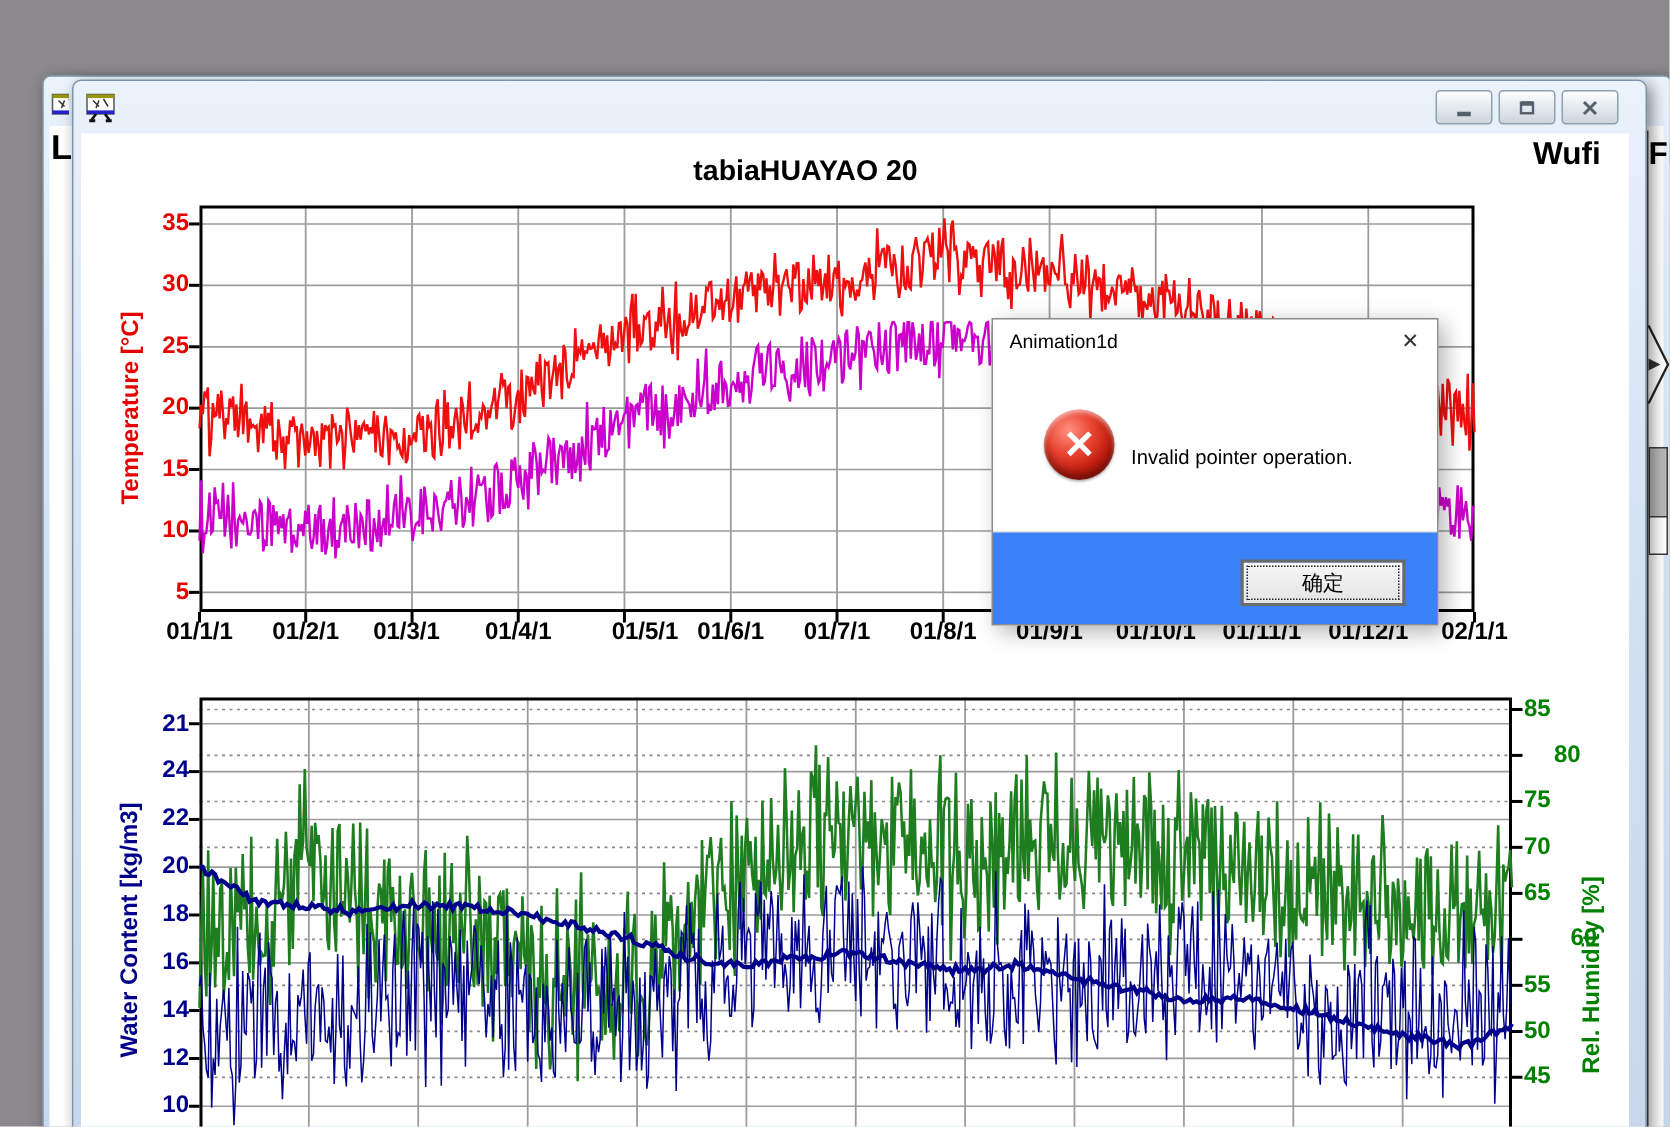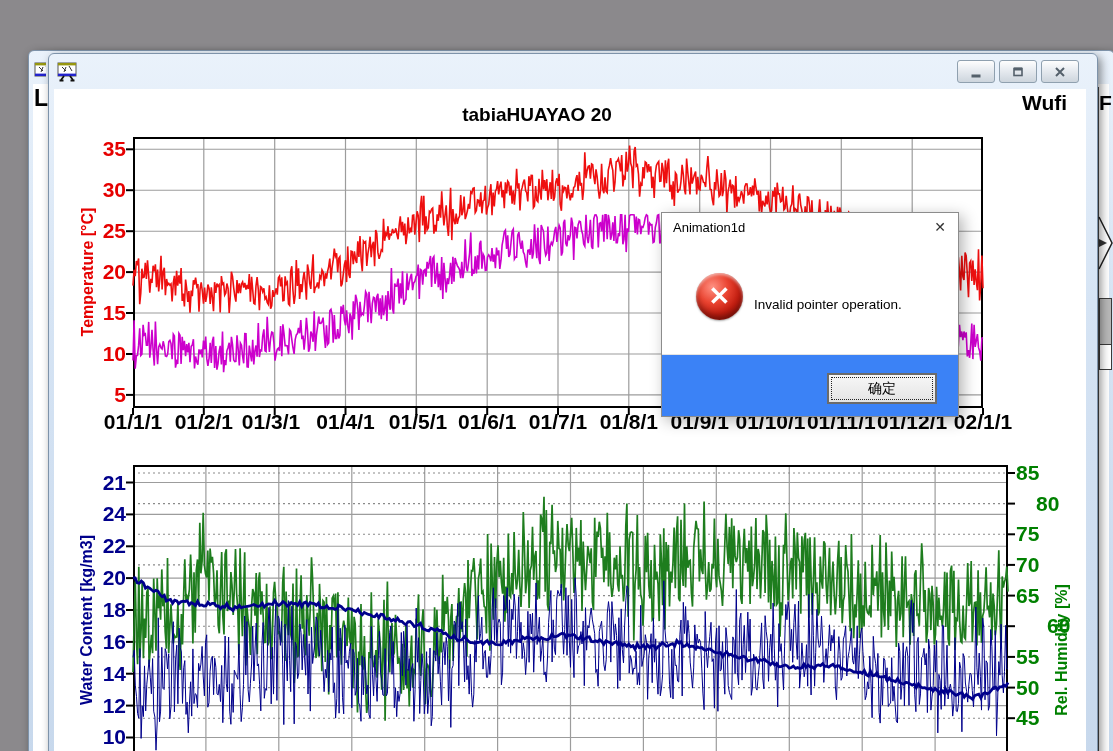--- a/index.html
+++ b/index.html
@@ -20,21 +20,21 @@
            display:flex;align-items:center;justify-content:center;box-sizing:border-box}
   .client{position:absolute;background:#fff}
 
   
   #back-client-line{position:absolute;background:#4a4a4a}
   .back-frag{position:absolute;font-weight:bold;color:#000;white-space:nowrap}
 
   
   #chart-layer{position:absolute;left:0;top:0;width:1113px;height:751px;z-index:3;pointer-events:none}
   #chart-layer svg{position:absolute;overflow:visible}
-  .tick{position:absolute;font-weight:bold;font-size:21px;line-height:20px;white-space:nowrap}
+  .tick{position:absolute;font-weight:bold;font-size:16px;line-height:20px;white-space:nowrap}
   .red{color:#e60000}.navy{color:#00008b}.green{color:#008000}.black{color:#000}
   .axis-title{position:absolute;font-weight:bold;font-size:16px;white-space:nowrap;
               transform:translate(-50%,-50%) rotate(-90deg)}
   .chart-title{position:absolute;transform:translate(-50%,-50%);
                font-weight:bold;font-size:19px;color:#000;white-space:nowrap}
   .hdr-frag{position:absolute;font-weight:bold;font-size:21px;color:#000;white-space:nowrap}
 
   
   #dialog{position:absolute;left:661px;top:212px;width:296px;height:203px;z-index:9;
           background:#fff;border:1px solid #8c8c8c;box-shadow:4px 4px 14px rgba(0,0,0,.3)}
@@ -223,21 +223,21 @@
       <span class="tick red" style="left: 58px; top: 343.964px; width: 68px; text-align: right;">10</span>
       <span class="tick red" style="left: 58px; top: 303.027px; width: 68px; text-align: right;">15</span>
       <span class="tick red" style="left: 58px; top: 262.091px; width: 68px; text-align: right;">20</span>
       <span class="tick red" style="left: 58px; top: 221.154px; width: 68px; text-align: right;">25</span>
       <span class="tick red" style="left: 58px; top: 180.218px; width: 68px; text-align: right;">30</span>
       <span class="tick red" style="left: 58px; top: 139.281px; width: 68px; text-align: right;">35</span>
       <span class="tick black" style="left: 88px; top: 412px; width: 90px; text-align: center;">01/1/1</span>
       <span class="tick black" style="left: 158.833px; top: 412px; width: 90px; text-align: center;">01/2/1</span>
       <span class="tick black" style="left: 226px; top: 412px; width: 90px; text-align: center;">01/3/1</span>
       <span class="tick black" style="left: 300.5px; top: 412px; width: 90px; text-align: center;">01/4/1</span>
-      <span class="tick black" style="left: 373px; top: 412px; width: 90px; text-align: center;">01/5/1</span>
+      <span class="tick black" style="left: 385px; top: 412px; width: 90px; text-align: center;">01/5/1</span>
       <span class="tick black" style="left: 442.167px; top: 412px; width: 90px; text-align: center;">01/6/1</span>
       <span class="tick black" style="left: 513px; top: 412px; width: 90px; text-align: center;">01/7/1</span>
       <span class="tick black" style="left: 583.833px; top: 412px; width: 90px; text-align: center;">01/8/1</span>
       <span class="tick black" style="left: 654.667px; top: 412px; width: 90px; text-align: center;">01/9/1</span>
       <span class="tick black" style="left: 725.5px; top: 412px; width: 90px; text-align: center;">01/10/1</span>
       <span class="tick black" style="left: 796.333px; top: 412px; width: 90px; text-align: center;">01/11/1</span>
       <span class="tick black" style="left: 867.167px; top: 412px; width: 90px; text-align: center;">01/12/1</span>
       <span class="tick black" style="left: 938px; top: 412px; width: 90px; text-align: center;">02/1/1</span>
       <span class="tick navy" style="left: 58px; top: 727.473px; width: 68px; text-align: right;">10</span>
       <span class="tick navy" style="left: 58px; top: 695.604px; width: 68px; text-align: right;">12</span>

